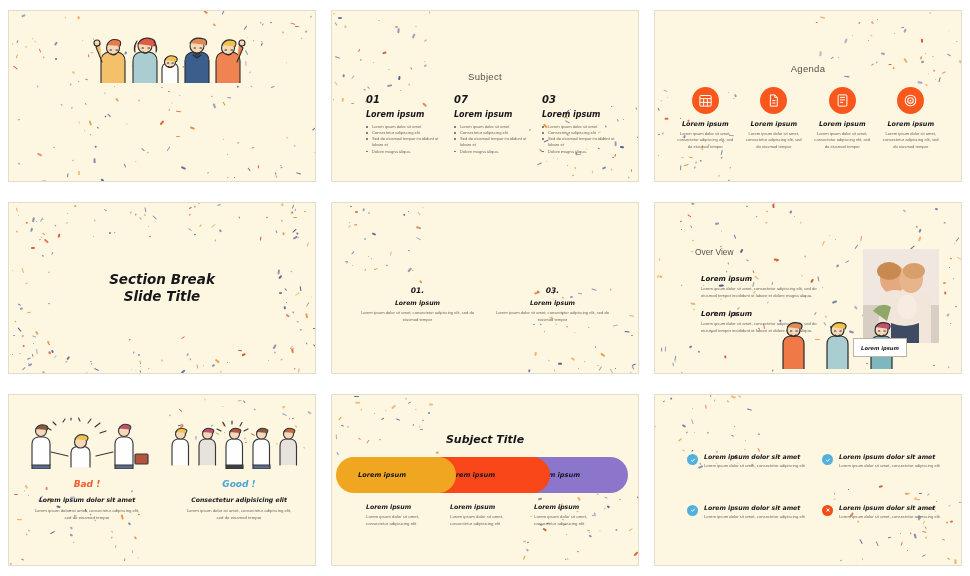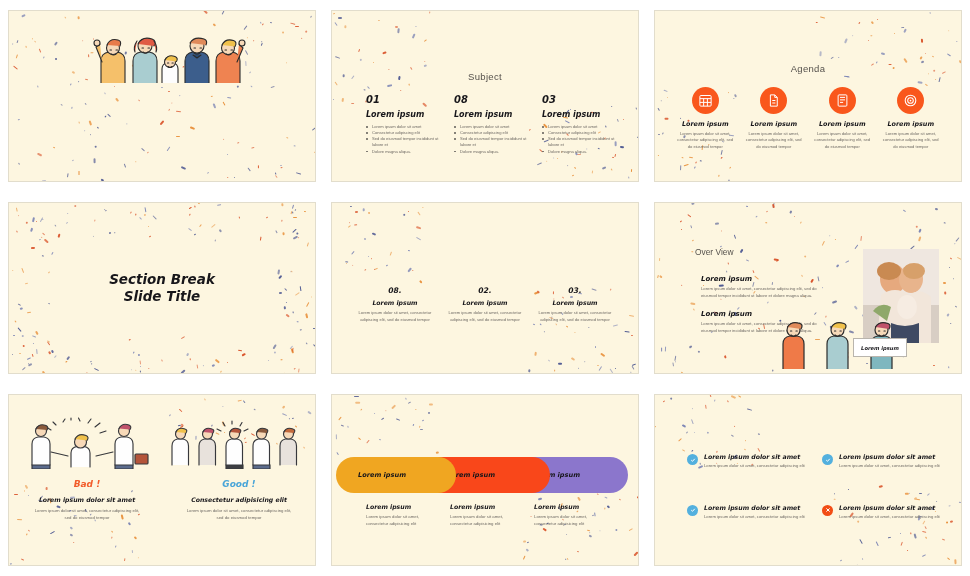--- a/index.html
+++ b/index.html
@@ -396,21 +396,21 @@
         <div class="brush num">01</div>
         <div class="brush sub-h">Lorem ipsum</div>
         <ul class="bl">
           <li>Lorem ipsum dolor sit amet</li>
           <li>Consectetur adipiscing elit</li>
           <li>Sed do eiusmod tempor incididunt ut labore et</li>
           <li>Dolore magna aliqua.</li>
         </ul>
       </div>
       <div class="col">
-        <div class="brush num">08</div>
+        <div class="brush num">07</div>
         <div class="brush sub-h">Lorem ipsum</div>
         <ul class="bl">
           <li>Lorem ipsum dolor sit amet</li>
           <li>Consectetur adipiscing elit</li>
           <li>Sed do eiusmod tempor incididunt ut labore et</li>
           <li>Dolore magna aliqua.</li>
         </ul>
       </div>
       <div class="col">
         <div class="brush num">03</div>
@@ -784,26 +784,21 @@
         <i style="left: 75.0685%; top: 55.4259%; width: 1.83px; height: 1.03px; background: rgb(217, 83, 42); transform: rotate(42deg); opacity: 0.69;"></i>
         <i style="left: 66.8356%; top: 51.6939%; width: 2.78px; height: 1.5px; background: rgb(217, 83, 42); transform: rotate(42deg); opacity: 0.68;"></i>
         <i style="left: 67.8899%; top: 71.1906%; width: 1.63px; height: 1.06px; background: rgb(125, 134, 181); transform: rotate(225deg); opacity: 0.96;"></i>
         <i style="left: 97.1019%; top: 66.0611%; width: 5.12px; height: 1.36px; background: rgb(232, 144, 58); transform: rotate(190deg); opacity: 0.67;"></i>
         <i style="left: 78.9475%; top: 75.5943%; width: 1.45px; height: 1.24px; background: rgb(232, 144, 58); transform: rotate(136deg); opacity: 0.68;"></i>
         <i style="left: 90.8788%; top: 50.8245%; width: 1.6px; height: 0.88px; background: rgb(217, 83, 42); transform: rotate(118deg); opacity: 0.62;"></i>
         <i style="left: 90.5707%; top: 98.3828%; width: 5.06px; height: 1.44px; background: rgb(125, 134, 181); transform: rotate(238deg); opacity: 0.59;"></i>
       </div>
     <div class="cols4">
       <div class="c4">
-        <div class="brush n">08.</div>
-        <div class="brush h">Lorem ipsum</div>
-        <div class="b">Lorem ipsum dolor sit amet, consectetur adipiscing elit, sed do eiusmod tempor</div>
-      </div>
-      <div class="c4">
-        <div class="brush n">02.</div>
+        <div class="brush n">01.</div>
         <div class="brush h">Lorem ipsum</div>
         <div class="b">Lorem ipsum dolor sit amet, consectetur adipiscing elit, sed do eiusmod tempor</div>
       </div>
       <div class="c4">
         <div class="brush n">03.</div>
         <div class="brush h">Lorem ipsum</div>
         <div class="b">Lorem ipsum dolor sit amet, consectetur adipiscing elit, sed do eiusmod tempor</div>
       </div>
     </div>
   </div>
@@ -1170,20 +1165,21 @@
         <i style="left: 98.8169%; top: 92.8453%; width: 4.5px; height: 1.67px; background: rgb(217, 83, 42); transform: rotate(135deg); opacity: 0.86;"></i>
         <i style="left: 88.9776%; top: 66.2684%; width: 1.74px; height: 1.13px; background: rgb(232, 144, 58); transform: rotate(275deg); opacity: 0.74;"></i>
         <i style="left: 63.2378%; top: 90.6594%; width: 2.56px; height: 1.75px; background: rgb(125, 134, 181); transform: rotate(42deg); opacity: 0.62;"></i>
         <i style="left: 73.4294%; top: 66.6197%; width: 5.18px; height: 1.25px; background: rgb(74, 85, 144); transform: rotate(229deg); opacity: 0.67;"></i>
         <i style="left: 86.759%; top: 58.2521%; width: 1.67px; height: 0.89px; background: rgb(217, 83, 42); transform: rotate(219deg); opacity: 0.57;"></i>
         <i style="left: 89.7877%; top: 65.1955%; width: 3.45px; height: 1.5px; background: rgb(74, 85, 144); transform: rotate(43deg); opacity: 0.91;"></i>
         <i style="left: 99.7872%; top: 59.7853%; width: 2.89px; height: 1.55px; background: rgb(217, 83, 42); transform: rotate(207deg); opacity: 0.91;"></i>
         <i style="left: 83.4698%; top: 79.3384%; width: 3.2px; height: 1.36px; background: rgb(232, 144, 58); transform: rotate(15deg); opacity: 0.82;"></i>
         <i style="left: 87.0942%; top: 79.5635%; width: 1.37px; height: 1.44px; background: rgb(125, 134, 181); transform: rotate(145deg); opacity: 0.58;"></i>
       </div>
+    <div class="brush s8-title">Subject Title</div>
     <div class="bars">
       <div class="bar" id="bar0" style="left: 0px; width: 120px; z-index: 3; background: rgb(240, 166, 33);">
         <span class="brush">Lorem ipsum</span>
       </div>
       <div class="bar" id="bar1" style="left: 84px; width: 130px; z-index: 2; background: rgb(249, 71, 26);">
         <span class="brush">Lorem ipsum</span>
       </div>
       <div class="bar" id="bar2" style="left: 176px; width: 116px; z-index: 1; background: rgb(139, 118, 204);">
         <span class="brush">Lorem ipsum</span>
       </div>

